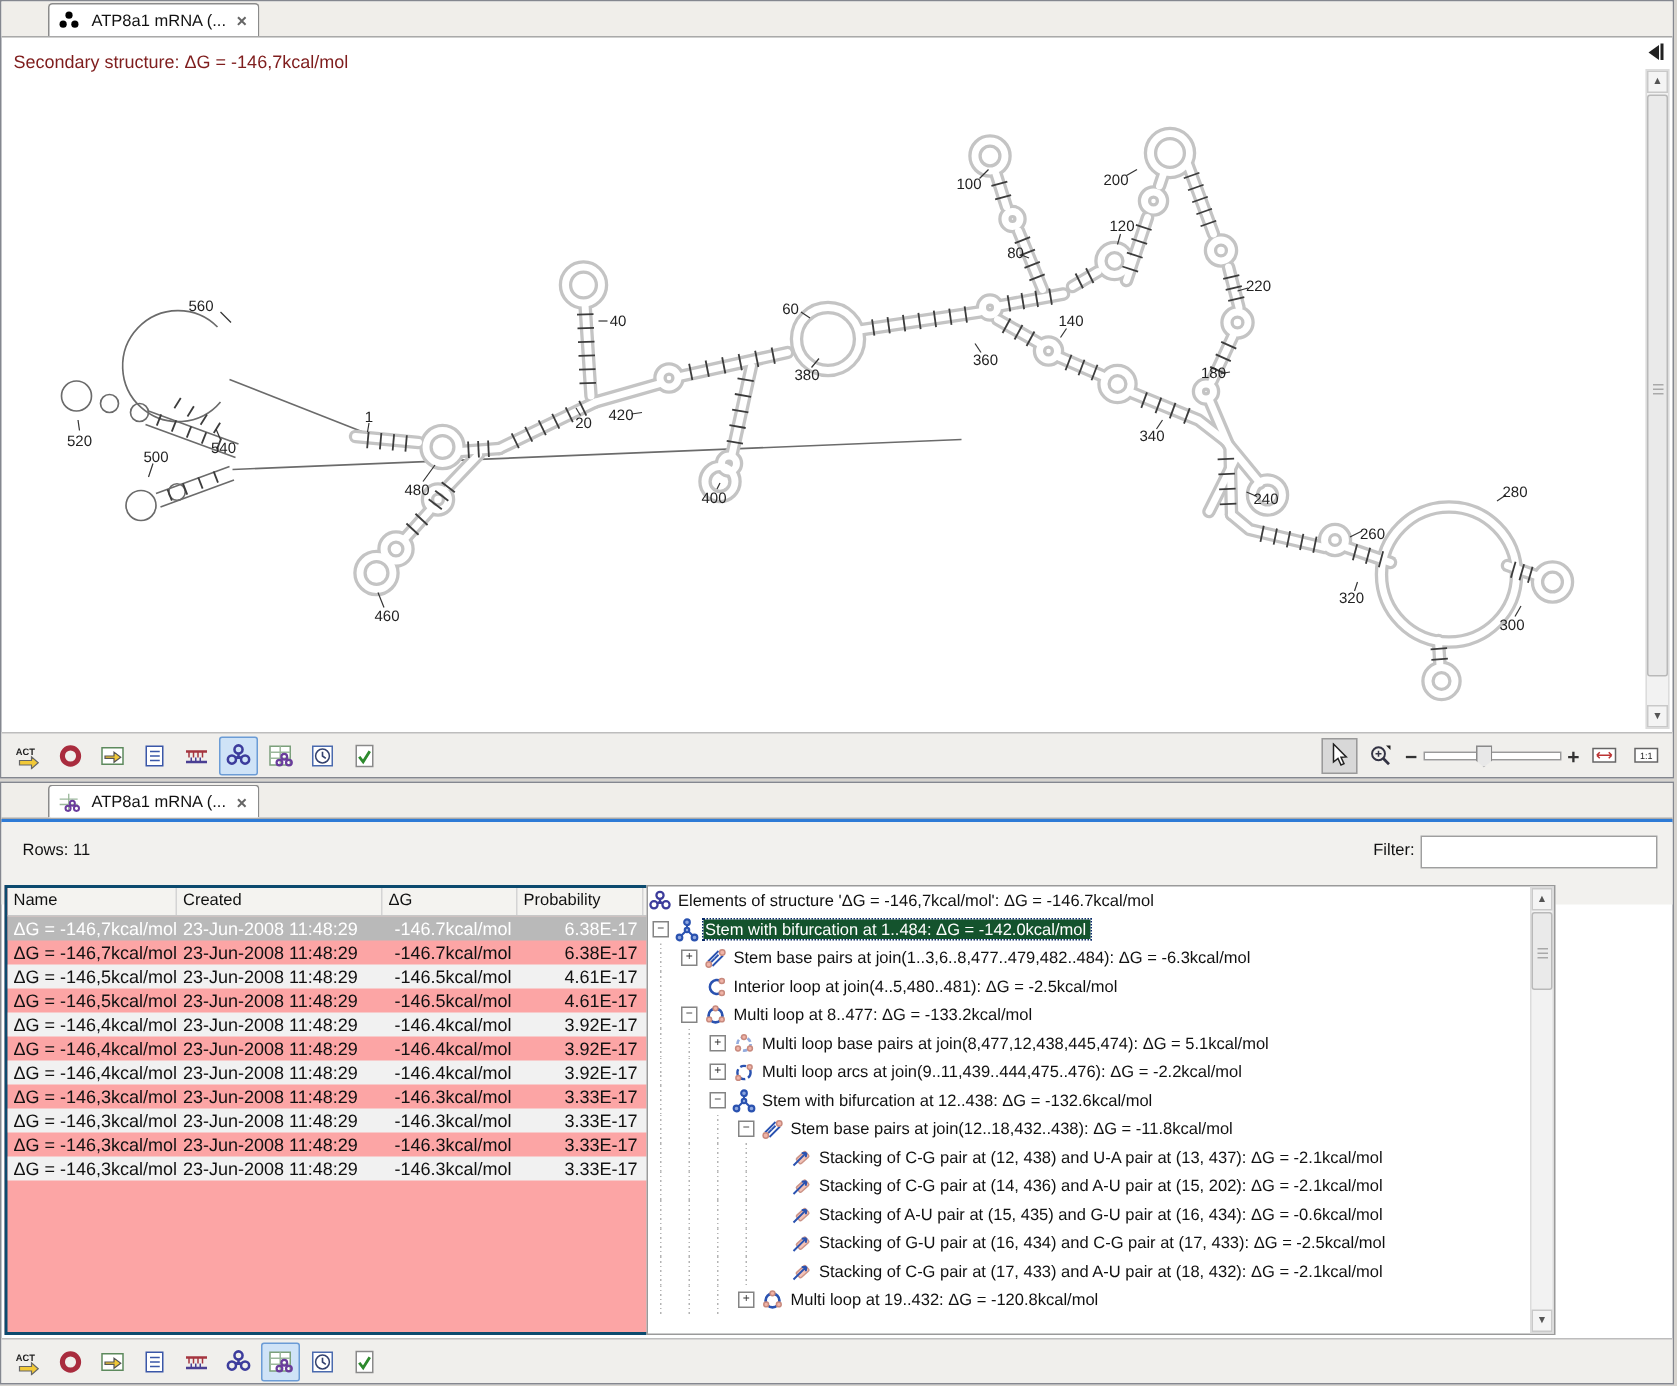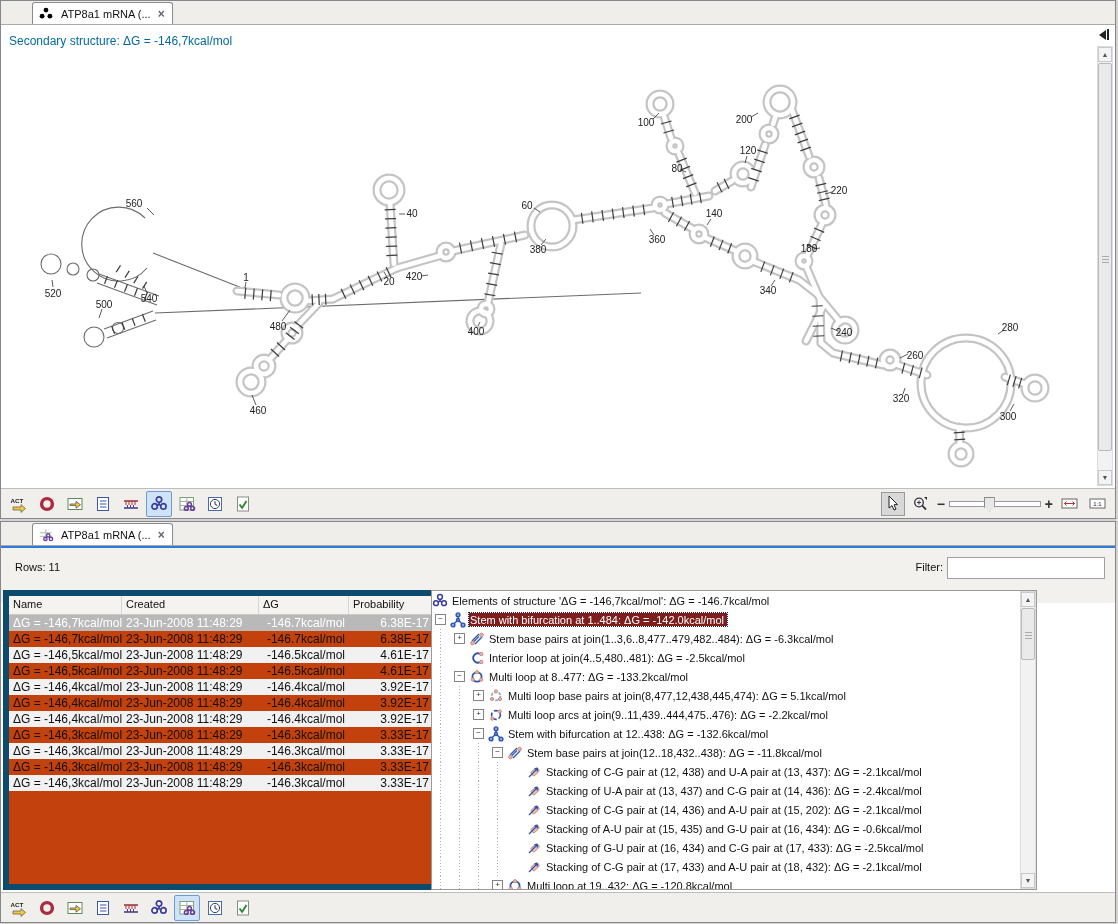--- a/index.html
+++ b/index.html
@@ -6,21 +6,21 @@
   .app{position:relative;width:1118px;height:924px;background:#d6d3ce;overflow:hidden;}
   .panel{position:absolute;left:0;width:1116px;background:#fff;border:1px solid #84878f;box-sizing:border-box;}
   .panel.top{top:0;height:519px;}
   .panel.bottom{top:521px;height:402px;}
   
   .tabbar{position:relative;height:23px;background:#f0eeea;border-bottom:1px solid #a9a9a9;}
   .tab{position:absolute;left:2px;top:1px;height:21px;background:#fff;border:1px solid #8b8b8b;border-bottom:none;border-radius:3px 3px 0 0;display:flex;align-items:center;gap:4px;padding:0 7px 0 5px;font-size:11px;color:#111;margin-left:29px;}
   .tab .close{color:#666;font-size:12px;font-weight:bold;line-height:10px;padding-left:3px;cursor:default;}
   .focusline{height:3px;background:#2e7bd6;}
   
-  .sec-header{position:absolute;left:8px;top:33px;font-size:12px;color:#0369a1;}
+  .sec-header{position:absolute;left:8px;top:33px;font-size:12px;color:#7f1d1d;}
   .structure-svg{position:absolute;left:0;top:52px;}
   .tube{stroke:#c4c4c4;stroke-width:9;fill:none;stroke-linecap:round;stroke-linejoin:round;}
   .core{stroke:#fff;stroke-width:4.6;fill:none;stroke-linecap:round;stroke-linejoin:round;}
   .thin{stroke:#6b6b6b;stroke-width:1.1;fill:none;}
   .tick{stroke:#3c3c3c;stroke-width:1.2;}
   .slabel{font-size:10px;fill:#222;text-anchor:middle;}
   .leader{stroke:#333;stroke-width:0.8;}
   
   .vscroll{position:absolute;width:16px;background:#f2f2f2;border:1px solid #dcdcdc;box-sizing:border-box;}
   .sb-btn{position:absolute;left:0;width:14px;height:15px;background:#f4f4f4;border:1px solid #c9c9c9;box-sizing:border-box;color:#555;font-size:7px;text-align:center;line-height:13px;}
@@ -40,37 +40,37 @@
   .zbtn.sel{background:#d8d8d8;border-color:#9a9a9a;}
   .zbtn svg{width:17px;height:17px;}
   .zglyph{font-size:14px;color:#333;font-weight:bold;}
   .slider-track{position:relative;width:90px;height:4px;background:#fff;border:1px solid #9a9a9a;}
   .slider-thumb{position:absolute;top:-5px;width:9px;height:13px;background:#e8e8e8;border:1px solid #8a8a8a;clip-path:polygon(0 0,100% 0,100% 70%,50% 100%,0 70%);}
   
   .controls-row{position:absolute;left:0;right:0;top:26px;height:55px;background:#f2f1ee;}
   .rows-label{position:absolute;left:14px;top:13px;font-size:11px;color:#111;}
   .filter-label{position:absolute;right:172px;top:13px;font-size:11px;color:#111;}
   .filter-input{position:absolute;right:10px;top:9px;width:152px;height:18px;border:1px solid #9f9f9f;font-size:11px;font-family:"Liberation Sans",sans-serif;}
-  .tablebox{position:absolute;left:2px;top:68px;width:513px;height:300px;background:#c2410c;border:6px solid #0c4a6e;box-sizing:border-box;overflow:hidden;}
+  .tablebox{position:absolute;left:2px;top:68px;width:513px;height:300px;background:#fca5a5;border:2px solid #0c4a6e;box-sizing:border-box;overflow:hidden;}
   .thead{display:flex;height:18px;background:#f4f3f0;border-bottom:1px solid #c8c8c8;}
   .th{font-size:11px;color:#111;padding:2px 4px 0 4px;box-sizing:border-box;border-right:1px solid #d4d4d4;}
   .trow{display:flex;height:16px;font-size:12px;color:#111;}
   .trow.alt{background:#f1f1f1;}
   .trow.selrow{background:#b9b9b9;color:#fff;}
   .td{padding:1px 4px 0 4px;box-sizing:border-box;white-space:nowrap;overflow:hidden;}
   .td.r{text-align:right;}
   .treebox{position:absolute;left:430px;top:68px;width:606px;height:300px;background:#fff;border:1px solid #9a9a9a;box-sizing:border-box;overflow:hidden;}
   .titem{display:flex;align-items:center;height:19px;font-size:11px;color:#111;white-space:nowrap;}
   .guide{width:19px;height:19px;flex:0 0 19px;background-image:repeating-linear-gradient(to bottom,#b4b4b4 0 1px,transparent 1px 3px);background-size:1px 100%;background-repeat:no-repeat;background-position:8px 0;}
   .exp{width:9px;height:9px;flex:0 0 9px;border:1px solid #848484;background:#fff;font-size:8px;line-height:7px;text-align:center;color:#333;margin:0 4px 0 3px;}
   .exp.none{visibility:hidden;}
   .ticon{width:16px;height:16px;flex:0 0 16px;margin-right:3px;}
   .ticon svg{width:16px;height:16px;}
   .tlabel{padding:1px 3px 0 1px;}
-  .titem.selected .tlabel{background:#7f1d1d;color:#fff;outline:1px dotted #0a2a6a;}
+  .titem.selected .tlabel{background:#14532d;color:#fff;outline:1px dotted #0a2a6a;}
 </style>
 </head>
 <body>
 
 <div class="app">
 
   <div class="panel top">
     <div class="tabbar">
       <div class="tab">
         <span class="ticon" id="topTabIcon"><svg width="15" height="15" viewBox="0 0 18 18">g fill="none" stroke="#3c3c9c" stroke-width="1.7"&gt;<circle cx="9" cy="4.6" r="2.7"></circle><circle cx="4.6" cy="11.4" r="2.7"></circle><circle cx="13.4" cy="11.4" r="2.7"></circle><path d="M9 7.3 L9 9.4 M6.9 10.4 L9 9.4 M11.1 10.4 L9 9.4"></path></svg></span>
@@ -731,32 +731,20 @@
           <div class="titem">
             <span class="guide"></span>
             <span class="guide"></span>
             <span class="guide"></span>
             <span class="guide"></span>
             <span class="exp none"></span>
             <span class="ticon"><svg viewBox="0 0 16 16">
                 <rect x="5.2" y="5.6" width="8" height="4.6" rx="1" transform="rotate(-42 9 8)" fill="#f3c2b6" stroke="#cc9488"></rect>
                 <path d="M3 13 L11.6 4.4 M11.6 4.4 l-3.1 0.4 M11.6 4.4 l-0.4 3.1" fill="none" stroke="#2a52b0" stroke-width="1.3"></path>
               </svg></span>
-            <span class="tlabel">Stacking of U-A pair at (13, 437) and C-G pair at (14, 436): ΔG = -2.4kcal/mol</span>
-          </div>
-          <div class="titem">
-            <span class="guide"></span>
-            <span class="guide"></span>
-            <span class="guide"></span>
-            <span class="guide"></span>
-            <span class="exp none"></span>
-            <span class="ticon"><svg viewBox="0 0 16 16">
-                <rect x="5.2" y="5.6" width="8" height="4.6" rx="1" transform="rotate(-42 9 8)" fill="#f3c2b6" stroke="#cc9488"></rect>
-                <path d="M3 13 L11.6 4.4 M11.6 4.4 l-3.1 0.4 M11.6 4.4 l-0.4 3.1" fill="none" stroke="#2a52b0" stroke-width="1.3"></path>
-              </svg></span>
             <span class="tlabel">Stacking of C-G pair at (14, 436) and A-U pair at (15, 202): ΔG = -2.1kcal/mol</span>
           </div>
           <div class="titem">
             <span class="guide"></span>
             <span class="guide"></span>
             <span class="guide"></span>
             <span class="guide"></span>
             <span class="exp none"></span>
             <span class="ticon"><svg viewBox="0 0 16 16">
                 <rect x="5.2" y="5.6" width="8" height="4.6" rx="1" transform="rotate(-42 9 8)" fill="#f3c2b6" stroke="#cc9488"></rect>

